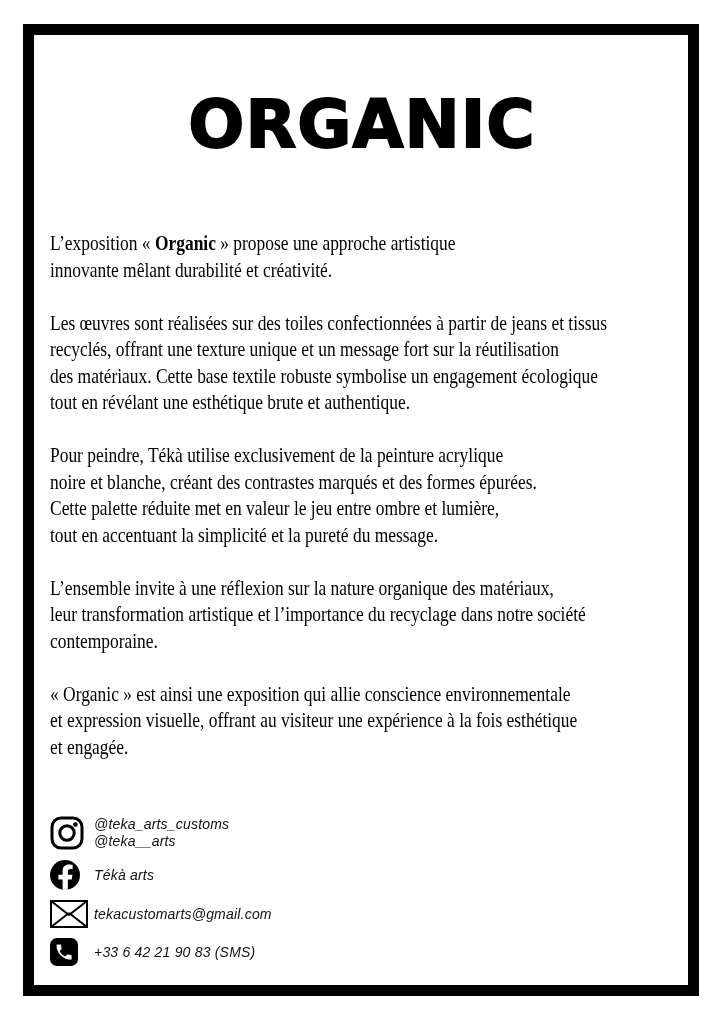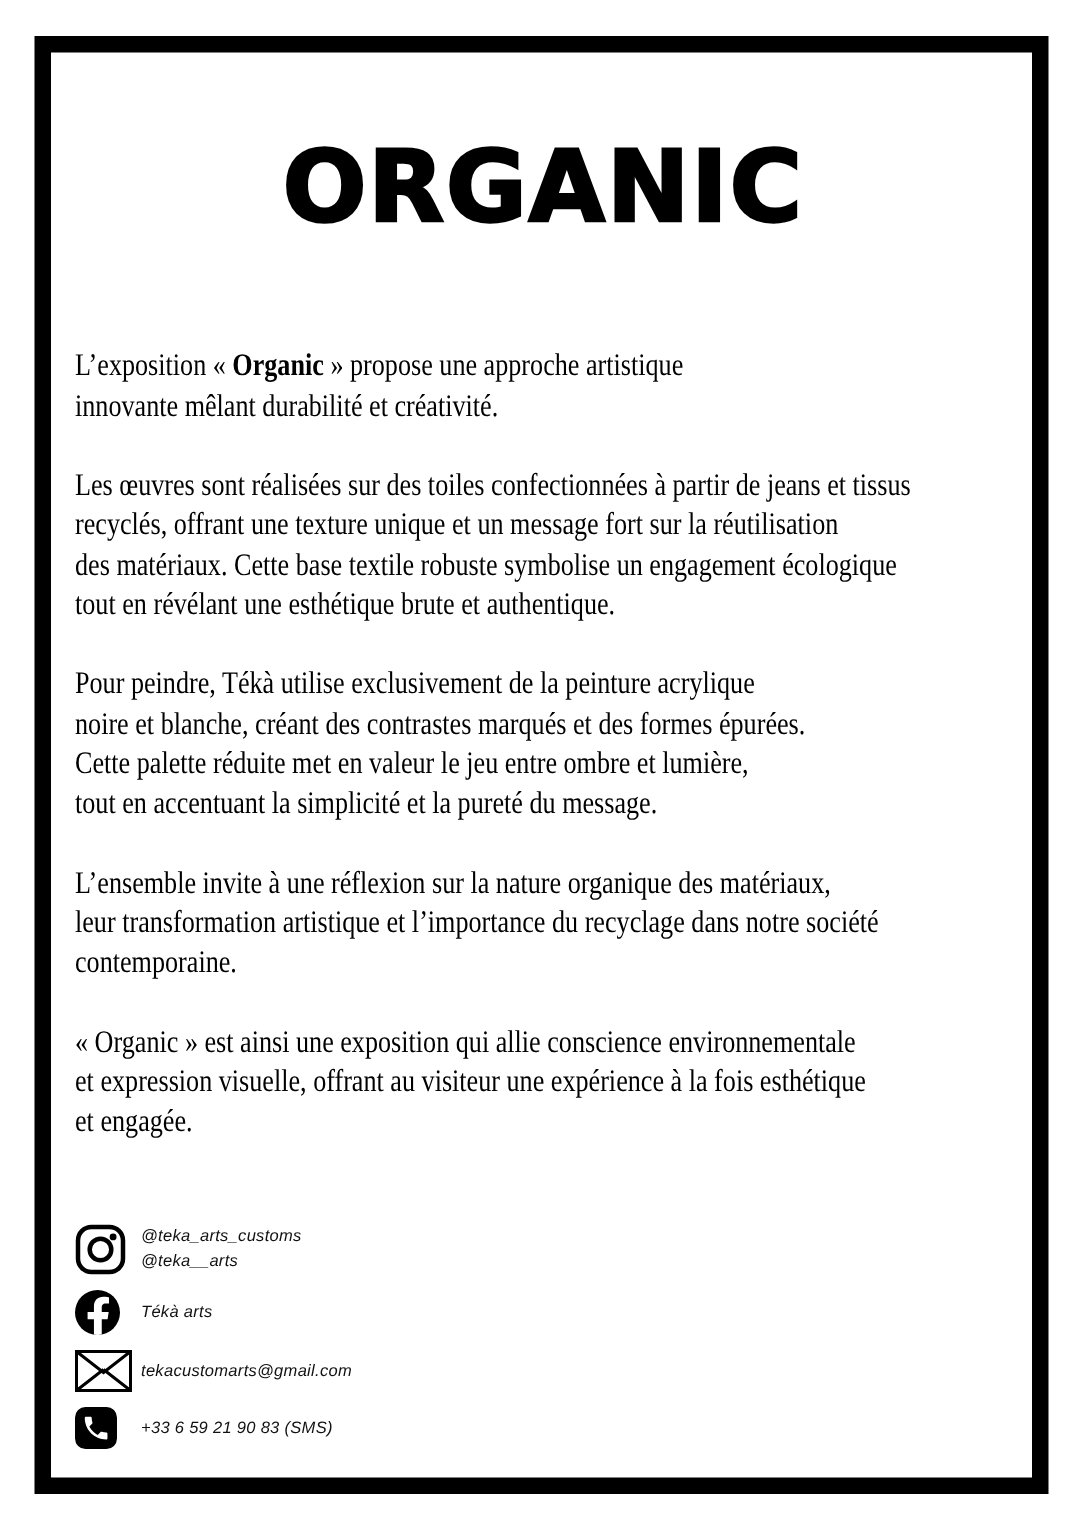--- a/index.html
+++ b/index.html
@@ -41,21 +41,21 @@
     transform-origin: left top;
   }
   .body-text p { margin: 0 0 26.5px 0; }
   .line { display: block; white-space: nowrap; }
   .line strong { font-weight: bold; }
   .contacts {
     position: absolute;
     left: 50px; top: 816px;
     font-family: "Liberation Sans", sans-serif;
     font-style: italic;
-    font-size: 11px;
+    font-size: 14px;
     letter-spacing: 0.2px;
     color: #111;
   }
   .contact-row {
     display: flex;
     align-items: center;
     margin-bottom: 10px;
   }
   .cicon {
     width: 44px;
@@ -149,17 +149,17 @@
       <span class="ctext">tekacustomarts@gmail.com</span>
     </div>
 
     <div class="contact-row">
       <span class="cicon">
         <svg width="28" height="28" viewBox="0 0 28 28">
           <rect width="28" height="28" rx="7" fill="#000"></rect>
           <path fill="#fff" transform="translate(4,4) scale(0.84)" d="M6.62 10.79c1.44 2.83 3.76 5.14 6.59 6.59l2.2-2.2c.27-.27.67-.36 1.02-.24 1.12.37 2.33.57 3.57.57.55 0 1 .45 1 1V20c0 .55-.45 1-1 1-9.39 0-17-7.61-17-17 0-.55.45-1 1-1h3.5c.55 0 1 .45 1 1 0 1.25.2 2.45.57 3.57.11.35.03.74-.25 1.02l-2.2 2.2z"></path>
         </svg>
       </span>
-      <span class="ctext">+33 6 59 21 90 83 (SMS)</span>
+      <span class="ctext">+33 6 42 21 90 83 (SMS)</span>
     </div>
 
   </div>
 </div>
 
 </body></html>

